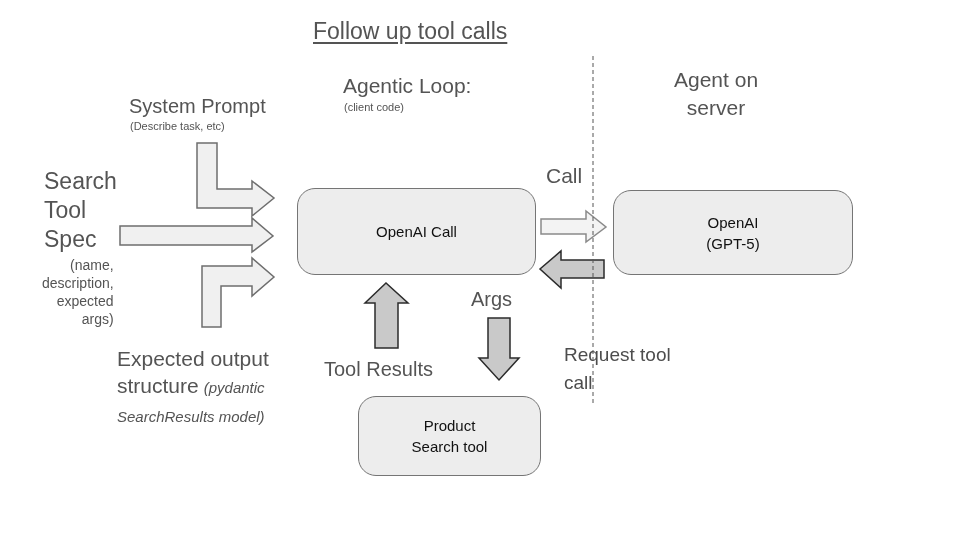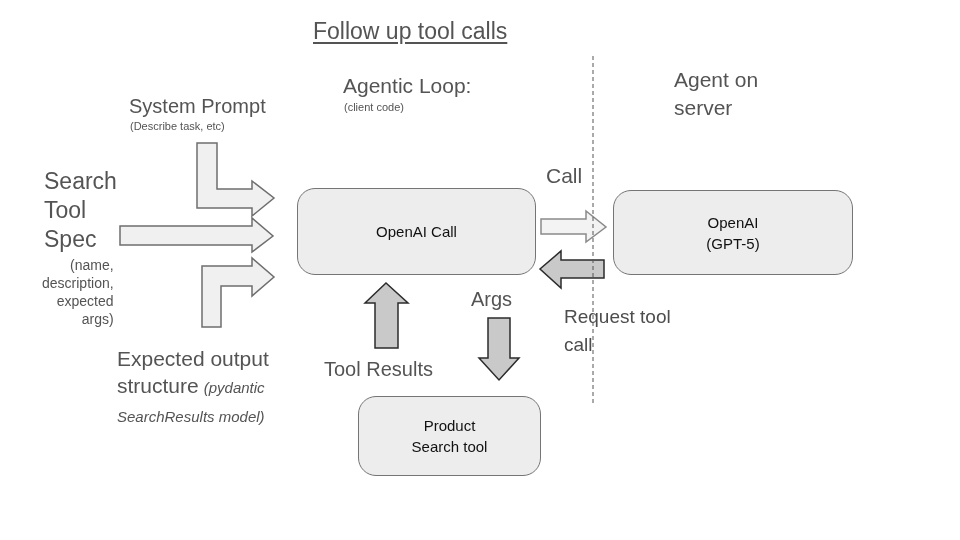--- a/index.html
+++ b/index.html
@@ -9,29 +9,29 @@
     font-family:"Liberation Sans","DejaVu Sans",sans-serif;
     color:#545454;
   }
   .abs{position:absolute;}
   .pre{white-space:pre-line;}
   .title{
     font-size:23px;
     text-decoration:underline;
     text-underline-offset:3px;
   }
-  .h-big{font-size:21px;}
+  .h-big{font-size:21px;text-align:center;}
   .h-med{font-size:20px;}
   .sub-sm{font-size:11px;}
   .spec-label{font-size:23px;line-height:29px;}
   .spec-sub{font-size:14px;line-height:18px;text-align:right;}
   .eo-wrap{width:188px;font-size:21px;line-height:27px;}
   .eo-italic{font-style:italic;font-size:15px;margin-left:5px;}
   .edge-label{font-size:20px;}
-  .edge-label-2l{font-size:19px;line-height:28px;}
+  .edge-label-2l{font-size:19px;line-height:28px;margin-top:38px;}
   .node{
     background:#ededed;
     border:1px solid #757575;
     border-radius:18px;
     display:flex;align-items:center;justify-content:center;
     text-align:center;
     color:#111111;
     font-size:15px;line-height:21px;
   }
   svg.layer{position:absolute;left:0;top:0;z-index:0;}

